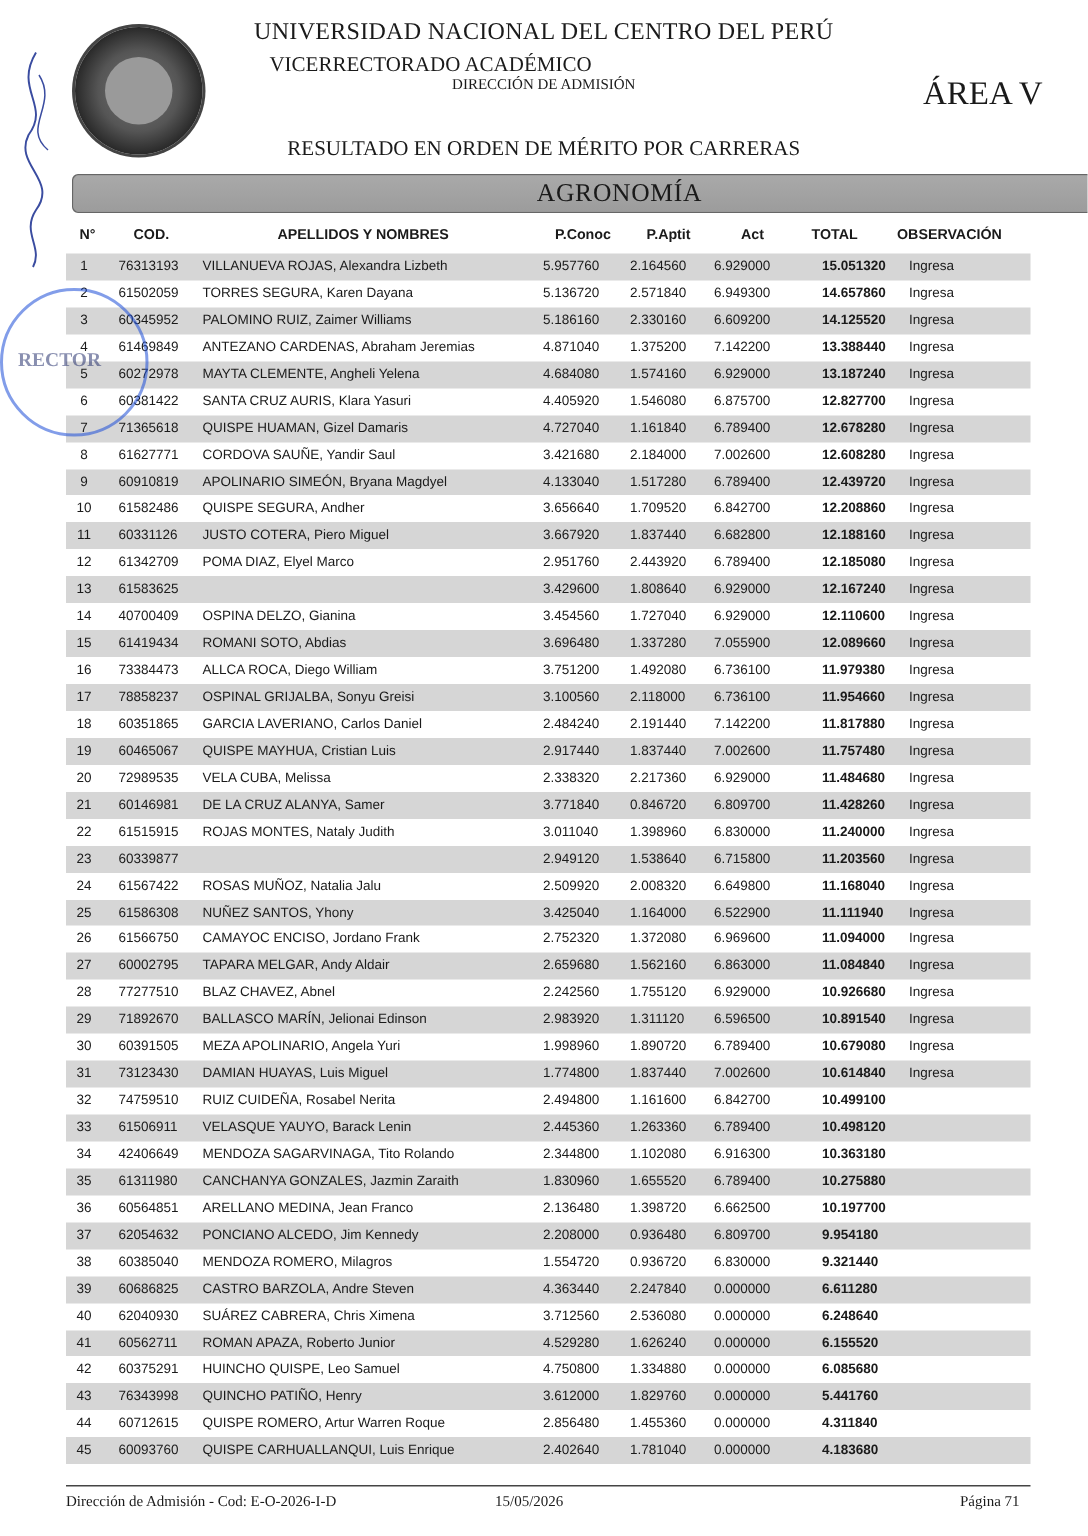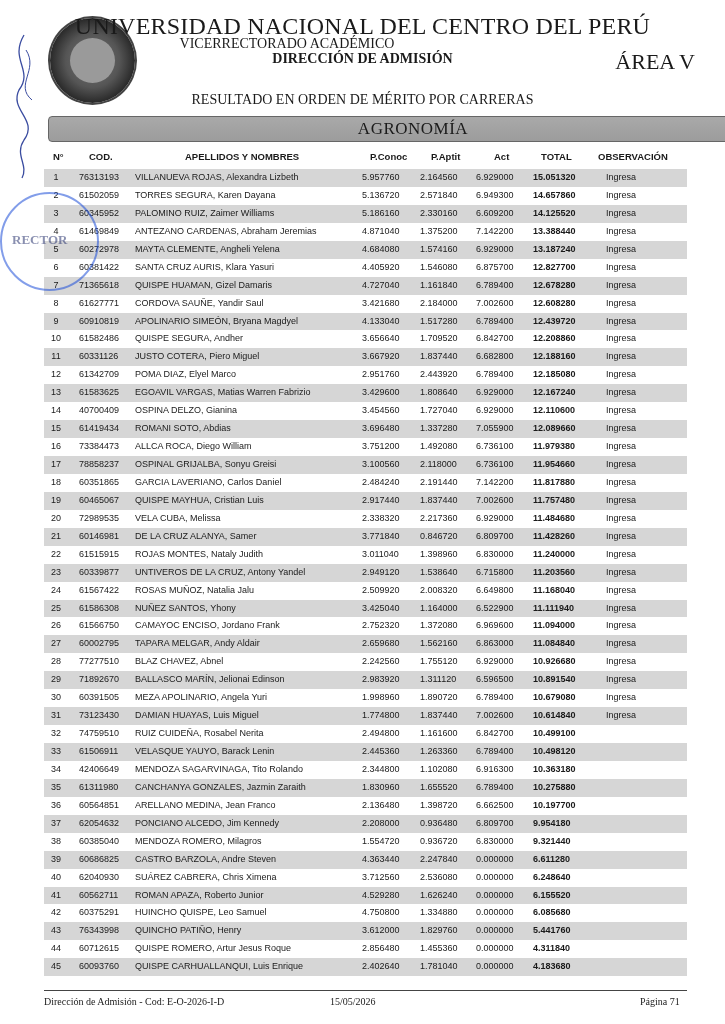--- a/index.html
+++ b/index.html
@@ -1,40 +1,40 @@
 <!DOCTYPE html>
 <html><head>
 <meta charset="utf-8">
 <style>
   html,body{margin:0;padding:0;background:#fff;}
   body{width:725px;height:1024px;position:relative;overflow:hidden;font-family:"Liberation Sans",sans-serif;color:#1a1a1a;}
   .hdr{position:absolute;left:0;top:0;width:725px;height:120px;}
-  .hdr .t1{position:absolute;left:0;width:725px;text-align:center;top:13px;font-family:"Liberation Serif",serif;font-size:24px;letter-spacing:0.2px;}
+  .hdr .t1{position:absolute;left:0;width:725px;text-align:center;top:13px;font-family:"Liberation Serif",serif;font-size:16px;letter-spacing:0.2px;}
   .hdr .t2{position:absolute;left:0;width:574px;text-align:center;top:36px;font-family:"Liberation Serif",serif;font-size:14px;}
-  .hdr .t3{position:absolute;left:0;width:725px;text-align:center;top:51px;font-family:"Liberation Serif",serif;font-size:14px;font-weight:bold;}
+  .hdr .t3{position:absolute;left:0;width:725px;text-align:center;top:51px;font-family:"Liberation Serif",serif;font-size:10px;}
   .hdr .t4{position:absolute;left:0;width:725px;text-align:center;top:66px;font-family:"Liberation Serif",serif;font-size:21px;}
   .hdr .t5{position:absolute;left:0;width:725px;text-align:center;top:92px;font-family:"Liberation Serif",serif;font-size:14px;font-weight:normal;}
   .area{position:absolute;right:30px;top:49px;font-family:"Liberation Serif",serif;font-size:22px;}
   .seal{position:absolute;left:50px;top:18px;width:85px;height:85px;border-radius:50%;background:radial-gradient(circle,#777 0%,#555 45%,#2a2a2a 70%,#1e1e1e 100%);box-shadow:0 0 0 2px #444;}
   .seal .inner{position:absolute;left:20px;top:20px;width:45px;height:45px;border-radius:50%;background:#9a9a9a;}
   .sig{position:absolute;left:4px;top:30px;width:40px;height:150px;}
   .band{position:absolute;left:48px;top:116px;width:640px;height:24px;background:linear-gradient(#a9a9a9,#9c9c9c);border:1px solid #666;border-radius:4px;text-align:center;font-family:"Liberation Serif",serif;font-size:17px;line-height:24px;letter-spacing:0.5px;padding-left:44px;}
   .colhdr{position:absolute;top:151px;left:0;width:725px;height:14px;font-size:9.5px;font-weight:bold;}
   .colhdr span{position:absolute;}
   .rows{position:absolute;left:44px;top:169px;width:643px;}
   .row{position:relative;height:17.95px;font-size:9px;line-height:17.95px;}
   .row.alt{background:#d6d6d6;}
   .row span{position:absolute;white-space:nowrap;}
   .c-n{left:0;width:24px;text-align:center;}
   .c-cod{left:35px;}
   .c-name{left:91px;}
   .c-pc{left:318px;}
   .c-pa{left:376px;}
   .c-act{left:432px;}
-  .c-tot{left:489px;font-weight:bold;}
+  .c-tot{left:504px;font-weight:bold;}
   .c-obs{left:562px;}
   .stamp{position:absolute;left:0;top:192px;width:95px;height:95px;border-radius:50%;border:2px solid #1d4ed8;opacity:0.55;}
   .stamp .txt{position:absolute;left:10px;top:38px;font-family:"Liberation Serif",serif;font-weight:bold;font-size:13px;color:#2a3570;}
   .footline{position:absolute;left:44px;top:990px;width:643px;height:1px;background:#444;}
   .foot{position:absolute;top:996px;font-family:"Liberation Serif",serif;font-size:10px;}
 </style>
 </head>
 <body>
 
 <div class="hdr">
@@ -182,21 +182,20 @@
       <span class="c-name">POMA DIAZ, Elyel Marco</span>
       <span class="c-pc">2.951760</span>
       <span class="c-pa">2.443920</span>
       <span class="c-act">6.789400</span>
       <span class="c-tot">12.185080</span>
       <span class="c-obs">Ingresa</span>
     </div>
     <div class="row alt">
       <span class="c-n">13</span>
       <span class="c-cod">61583625</span>
-      <span class="c-name">EGOAVIL VARGAS, Matias Warren Fabrizio</span>
       <span class="c-pc">3.429600</span>
       <span class="c-pa">1.808640</span>
       <span class="c-act">6.929000</span>
       <span class="c-tot">12.167240</span>
       <span class="c-obs">Ingresa</span>
     </div>
     <div class="row">
       <span class="c-n">14</span>
       <span class="c-cod">40700409</span>
       <span class="c-name">OSPINA DELZO, Gianina</span>
@@ -282,21 +281,20 @@
       <span class="c-name">ROJAS MONTES, Nataly Judith</span>
       <span class="c-pc">3.011040</span>
       <span class="c-pa">1.398960</span>
       <span class="c-act">6.830000</span>
       <span class="c-tot">11.240000</span>
       <span class="c-obs">Ingresa</span>
     </div>
     <div class="row alt">
       <span class="c-n">23</span>
       <span class="c-cod">60339877</span>
-      <span class="c-name">UNTIVEROS DE LA CRUZ, Antony Yandel</span>
       <span class="c-pc">2.949120</span>
       <span class="c-pa">1.538640</span>
       <span class="c-act">6.715800</span>
       <span class="c-tot">11.203560</span>
       <span class="c-obs">Ingresa</span>
     </div>
     <div class="row">
       <span class="c-n">24</span>
       <span class="c-cod">61567422</span>
       <span class="c-name">ROSAS MUÑOZ, Natalia Jalu</span>
@@ -492,21 +490,21 @@
       <span class="c-name">QUINCHO PATIÑO, Henry</span>
       <span class="c-pc">3.612000</span>
       <span class="c-pa">1.829760</span>
       <span class="c-act">0.000000</span>
       <span class="c-tot">5.441760</span>
       <span class="c-obs"></span>
     </div>
     <div class="row">
       <span class="c-n">44</span>
       <span class="c-cod">60712615</span>
-      <span class="c-name">QUISPE ROMERO, Artur Jesus Roque</span>
+      <span class="c-name">QUISPE ROMERO, Artur Warren Roque</span>
       <span class="c-pc">2.856480</span>
       <span class="c-pa">1.455360</span>
       <span class="c-act">0.000000</span>
       <span class="c-tot">4.311840</span>
       <span class="c-obs"></span>
     </div>
     <div class="row alt">
       <span class="c-n">45</span>
       <span class="c-cod">60093760</span>
       <span class="c-name">QUISPE CARHUALLANQUI, Luis Enrique</span>

